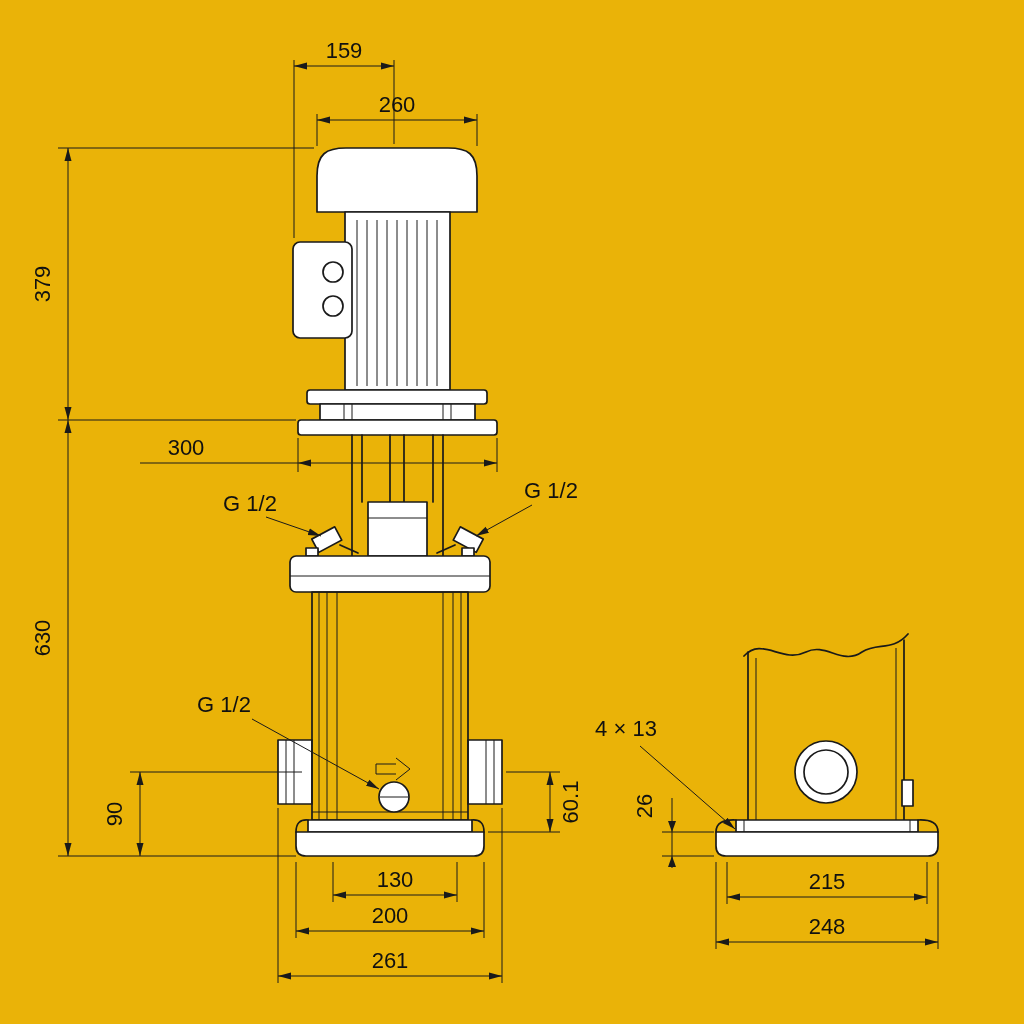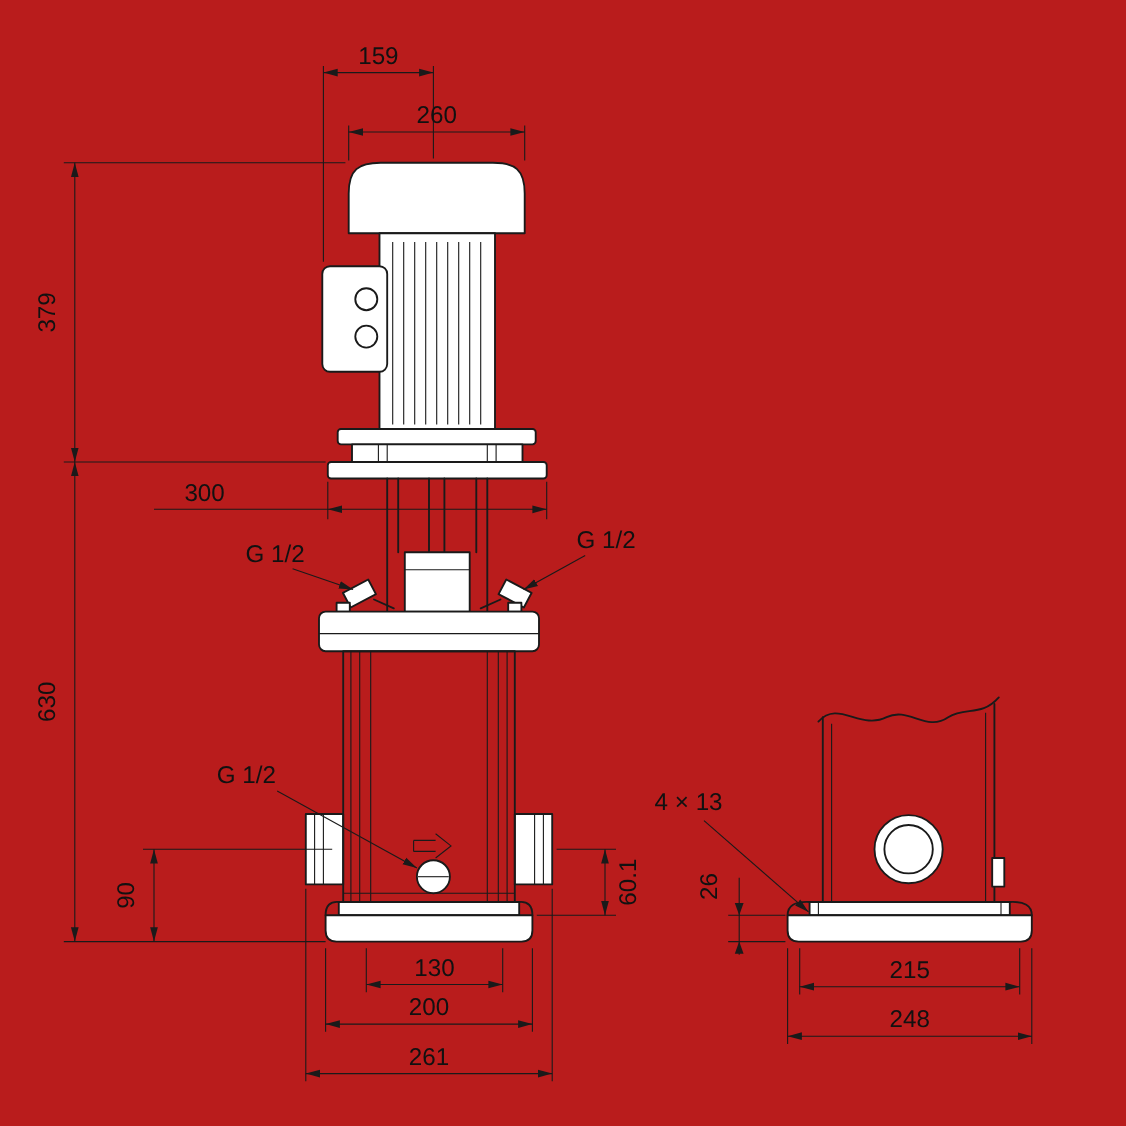--- a/index.html
+++ b/index.html
@@ -1,16 +1,16 @@
 <!DOCTYPE html>
 <html><head>
 <meta charset="utf-8">
 <style>
   html,body{margin:0;padding:0;background:#ffffff;}
-  .stage{position:relative;width:1024px;height:1024px;background:#b91c1c;overflow:hidden;}
+  .stage{position:relative;width:1024px;height:1024px;background:#eab308;overflow:hidden;}
   svg{display:block;}
   .obj{fill:none;stroke:#1a1a1a;stroke-width:1.7;stroke-linejoin:round;stroke-linecap:round;}
   .objf{fill:#ffffff;stroke:#1a1a1a;stroke-width:1.7;stroke-linejoin:round;}
   .thin{fill:none;stroke:#1a1a1a;stroke-width:1;}
   .dim{fill:none;stroke:#1a1a1a;stroke-width:1;}
   text{font-family:"Liberation Sans","DejaVu Sans",sans-serif;font-size:22px;fill:#111111;}
   .lbl{text-anchor:middle;}
 </style>
 </head>
 <body>

